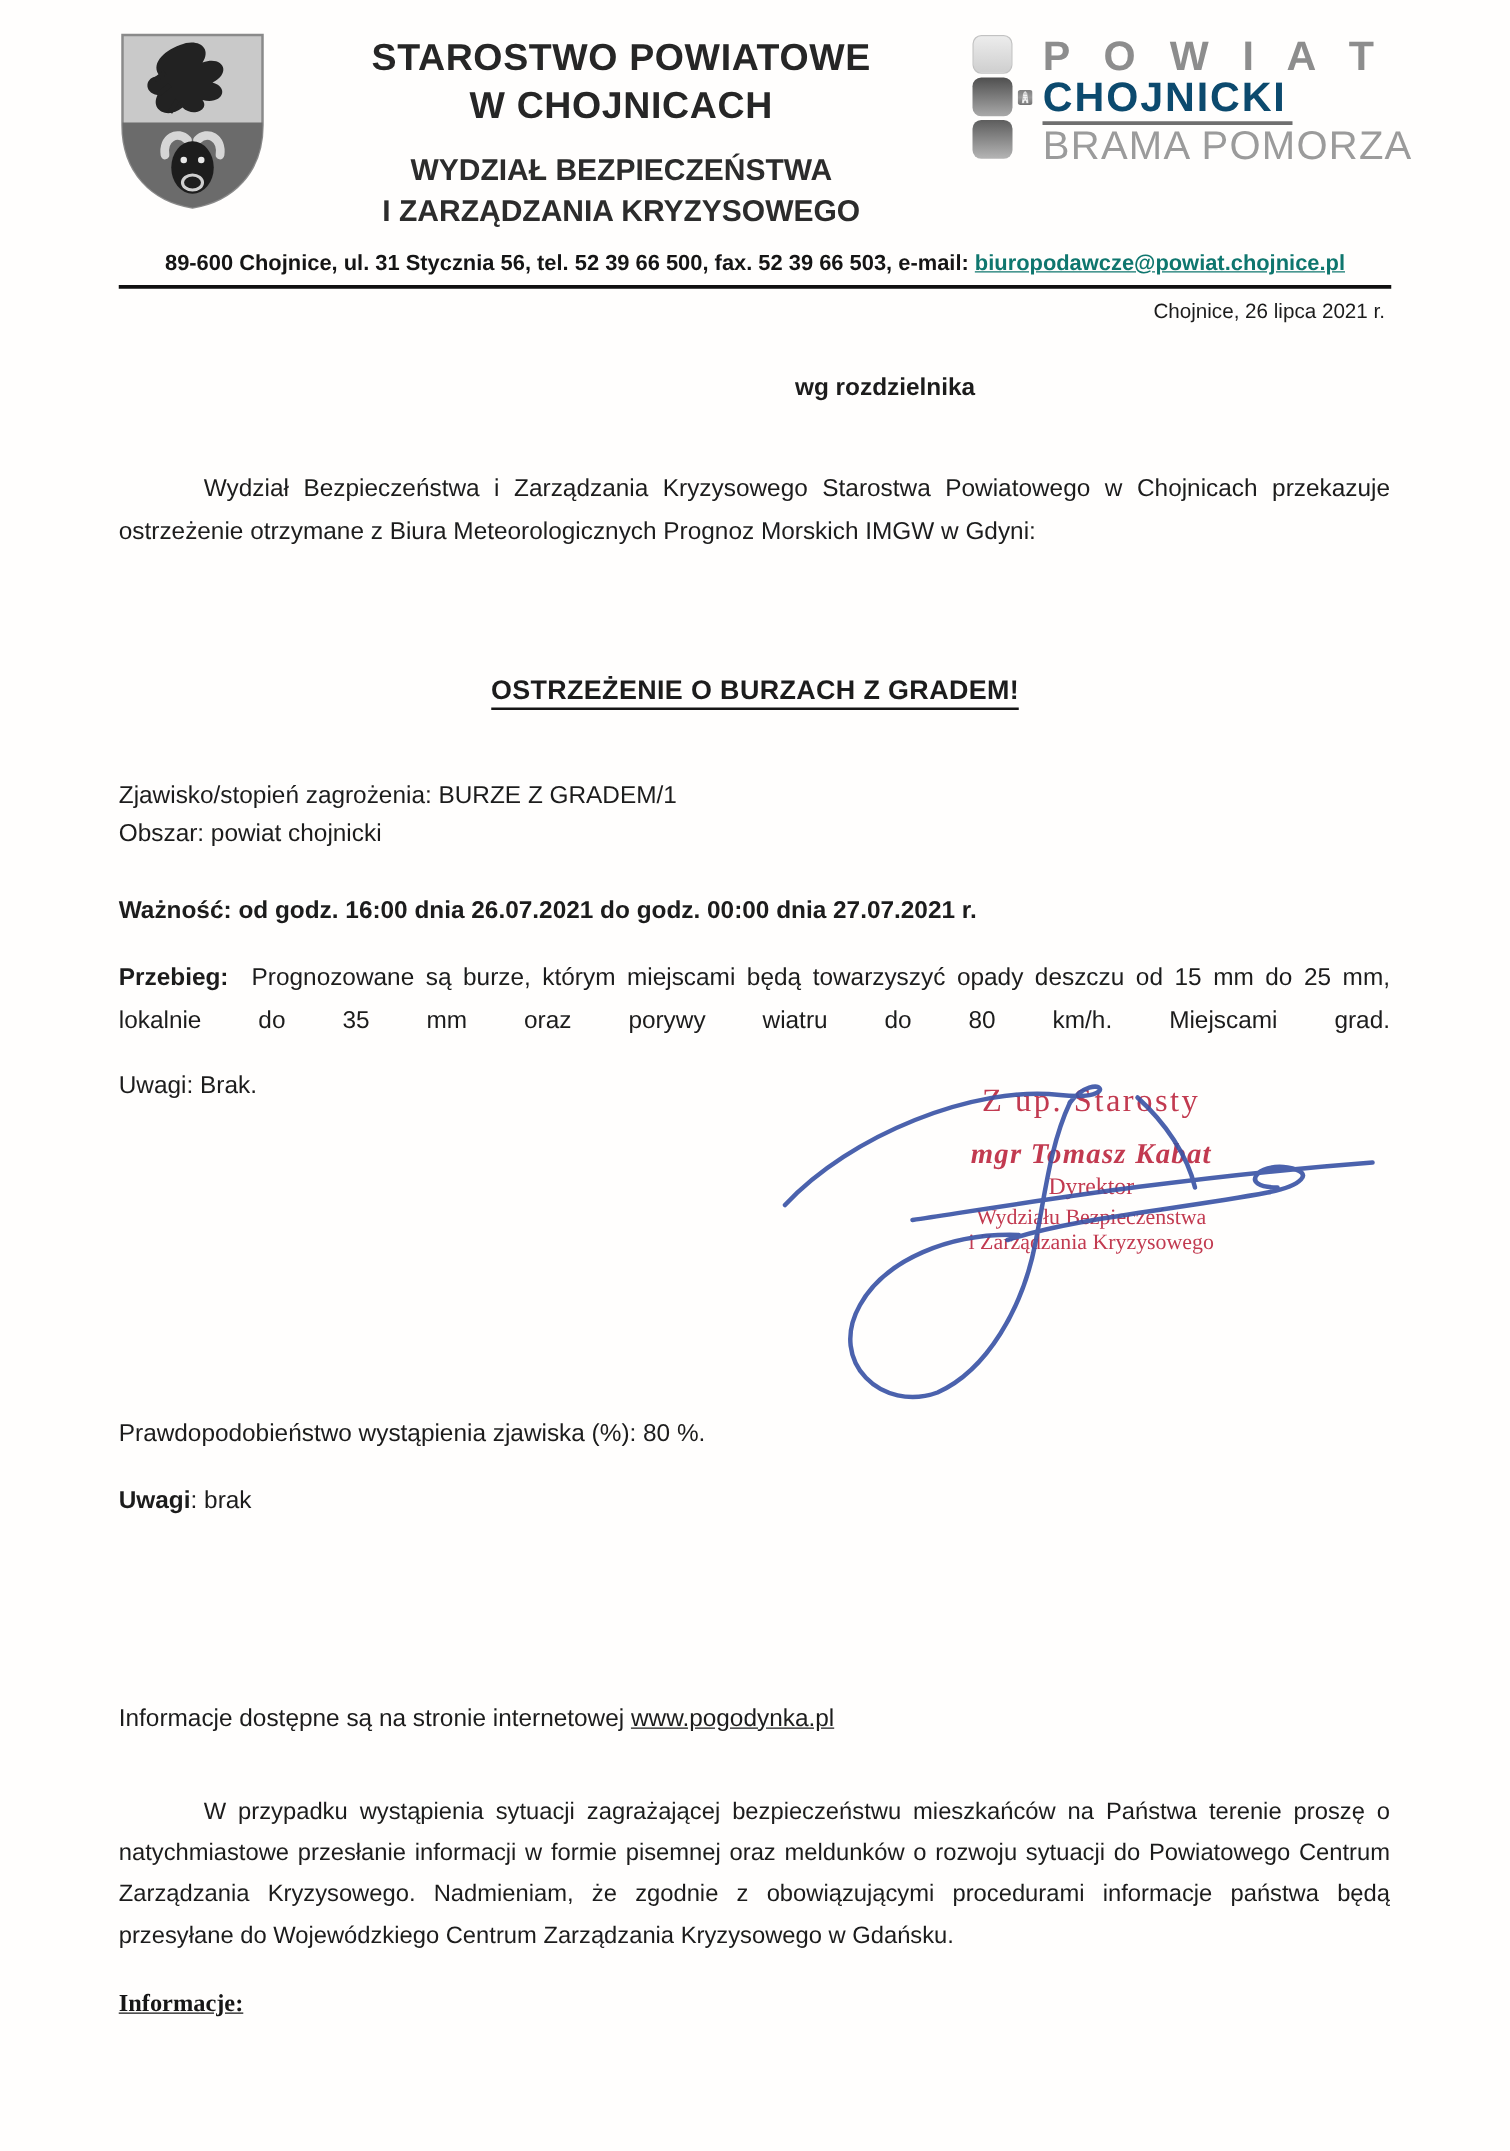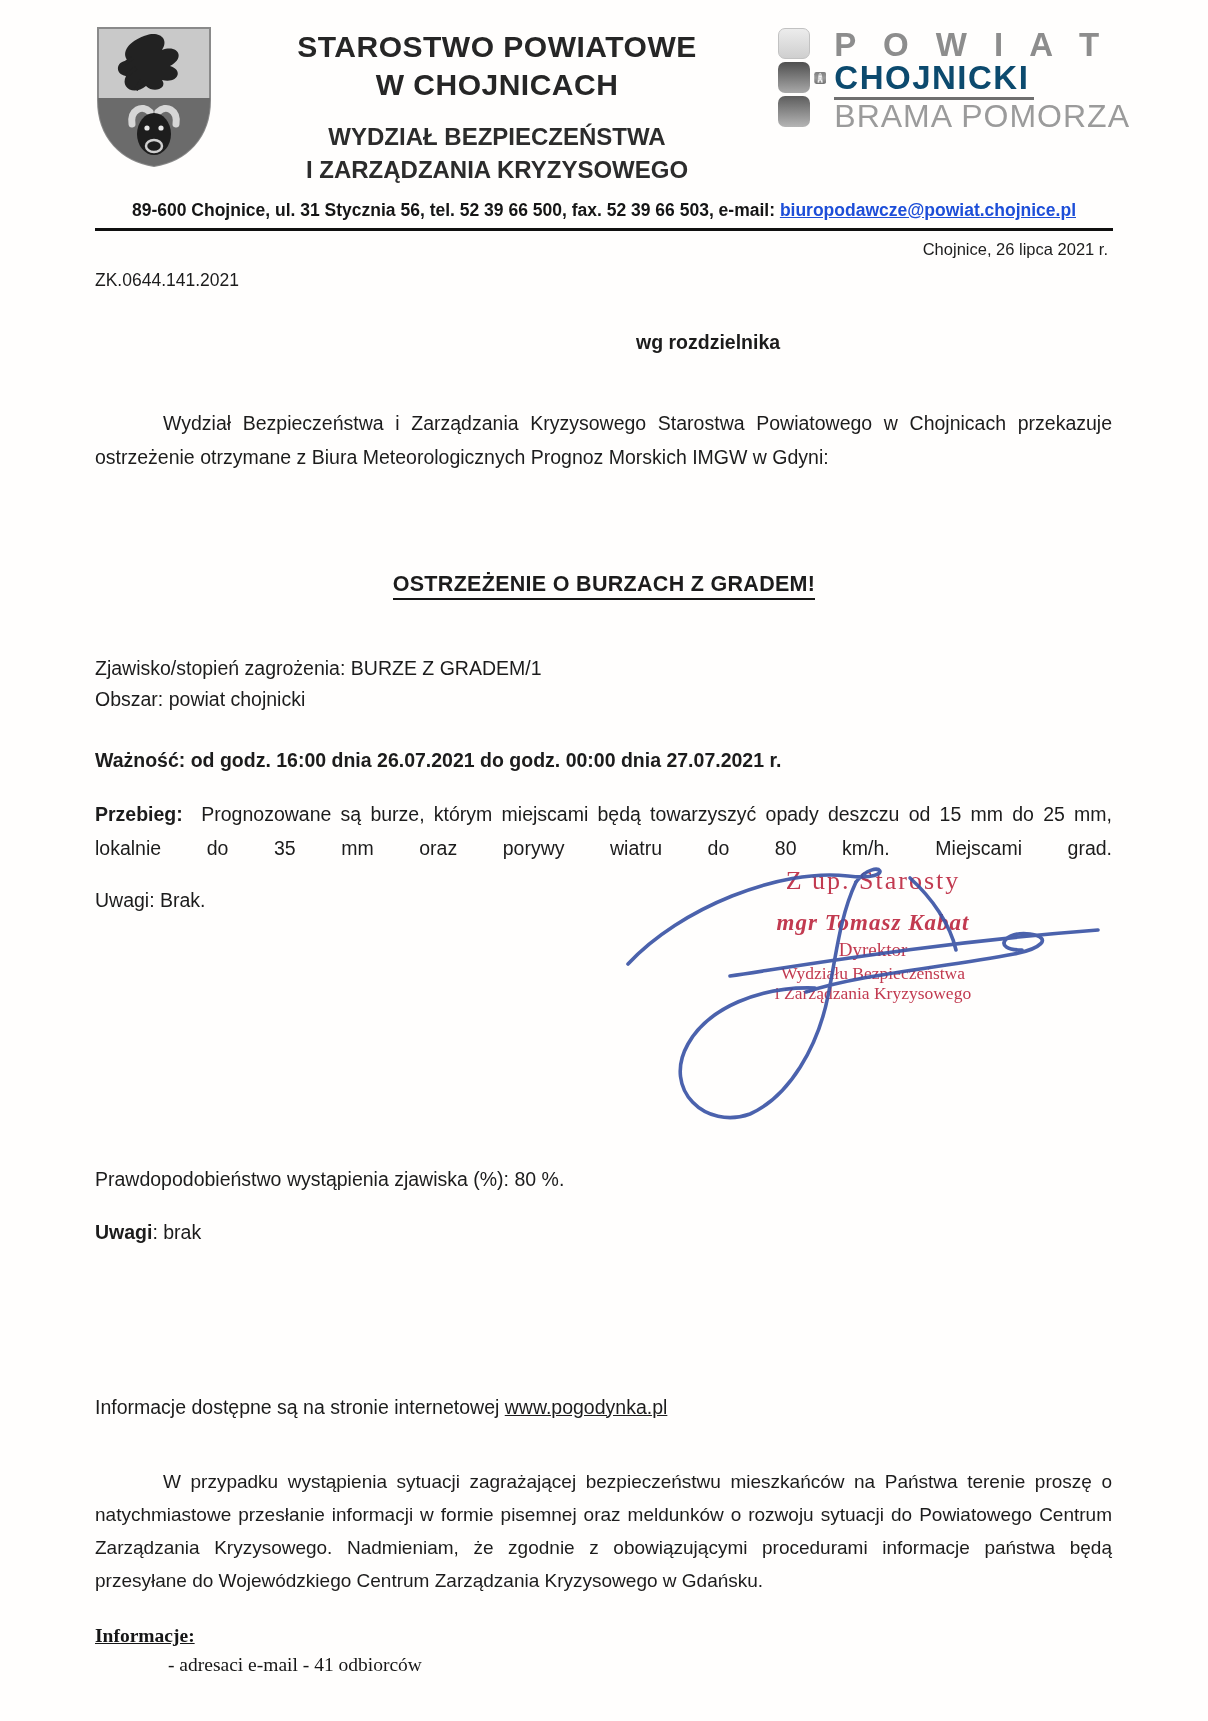--- a/index.html
+++ b/index.html
@@ -37,21 +37,21 @@
   .contact {
     margin: 14px 95px 0 95px;
     text-align:center;
     font-weight:bold;
     font-size:17.5px;
     color:#151515;
     padding-bottom:7px;
     border-bottom:3.5px solid #101010;
     white-space:nowrap;
   }
-  .contact a { color:#1d4ed8; text-decoration:underline; }
+  .contact a { color:#0f766e; text-decoration:underline; }
   .date-line { margin:9px 100px 0 0; text-align:right; font-size:16.5px; }
   .ref-number { margin:11px 0 0 95px; font-size:17.5px; }
   .distribution-note { margin-top:40px; padding-left:636px; font-weight:bold; font-size:19.5px; }
 
   
   .intro {
     margin: 52px 96px 0 95px;
     font-size:19.5px; line-height:34px;
     text-align:justify; text-indent:68px;
   }
@@ -155,21 +155,20 @@
         <div class="logo-subtitle">CHOJNICKI</div>
         <div class="logo-rule"></div>
         <div class="logo-tagline">BRAMA POMORZA</div>
       </div>
     </div>
   </div>
 
   <div class="contact"><span>89-600 Chojnice, ul. 31 Stycznia 56, tel. 52 39 66 500, fax. 52 39 66 503, e-mail: </span><a>biuropodawcze@powiat.chojnice.pl</a></div>
 
   <div class="date-line">Chojnice, 26 lipca 2021 r.</div>
-  <div class="ref-number">ZK.0644.141.2021</div>
   <div class="distribution-note">wg rozdzielnika</div>
 
   <p class="intro">Wydział Bezpieczeństwa i Zarządzania Kryzysowego Starostwa Powiatowego w Chojnicach przekazuje ostrzeżenie otrzymane z Biura Meteorologicznych Prognoz Morskich IMGW w Gdyni:</p>
 
   <div class="warning-title"><span>OSTRZEŻENIE O BURZACH Z GRADEM!</span></div>
 
   <div class="details">
     <div class="line-bold">Zjawisko/stopień zagrożenia:  BURZE Z GRADEM/1</div>
     <div class="line-bold">Obszar: powiat chojnicki</div>
     <div class="validity">Ważność:  od godz.  16:00 dnia 26.07.2021 do godz. 00:00 dnia 27.07.2021 r.</div>
@@ -179,21 +178,20 @@
 
   <div class="probability">Prawdopodobieństwo wystąpienia zjawiska (%):  80 %.</div>
   <div class="remarks2"><b>Uwagi</b><span>: brak</span></div>
 
   <div class="info-line"><span>Informacje dostępne są na stronie internetowej </span><a>www.pogodynka.pl</a></div>
 
   <p class="closing">W przypadku wystąpienia sytuacji zagrażającej bezpieczeństwu mieszkańców na Państwa terenie proszę o natychmiastowe przesłanie informacji w formie pisemnej oraz meldunków o rozwoju sytuacji  do Powiatowego Centrum Zarządzania Kryzysowego. Nadmieniam, że zgodnie z obowiązującymi procedurami informacje państwa będą przesyłane do Wojewódzkiego Centrum Zarządzania Kryzysowego w Gdańsku.</p>
 
   <div class="footer">
     <div class="footer-label">Informacje:</div>
-    <div class="footer-item">- adresaci e-mail - 41 odbiorców</div>
   </div>
 
   <div class="stamp" id="stamp" style="color: rgb(194, 58, 80);">
     <div class="stamp-line1">Z up. Starosty</div>
     <div class="stamp-line2">mgr Tomasz Kabat</div>
     <div class="stamp-line3">Dyrektor</div>
     <div class="stamp-line4">Wydziału Bezpieczeństwa</div>
     <div class="stamp-line5">i Zarządzania Kryzysowego</div>
   </div>
 

